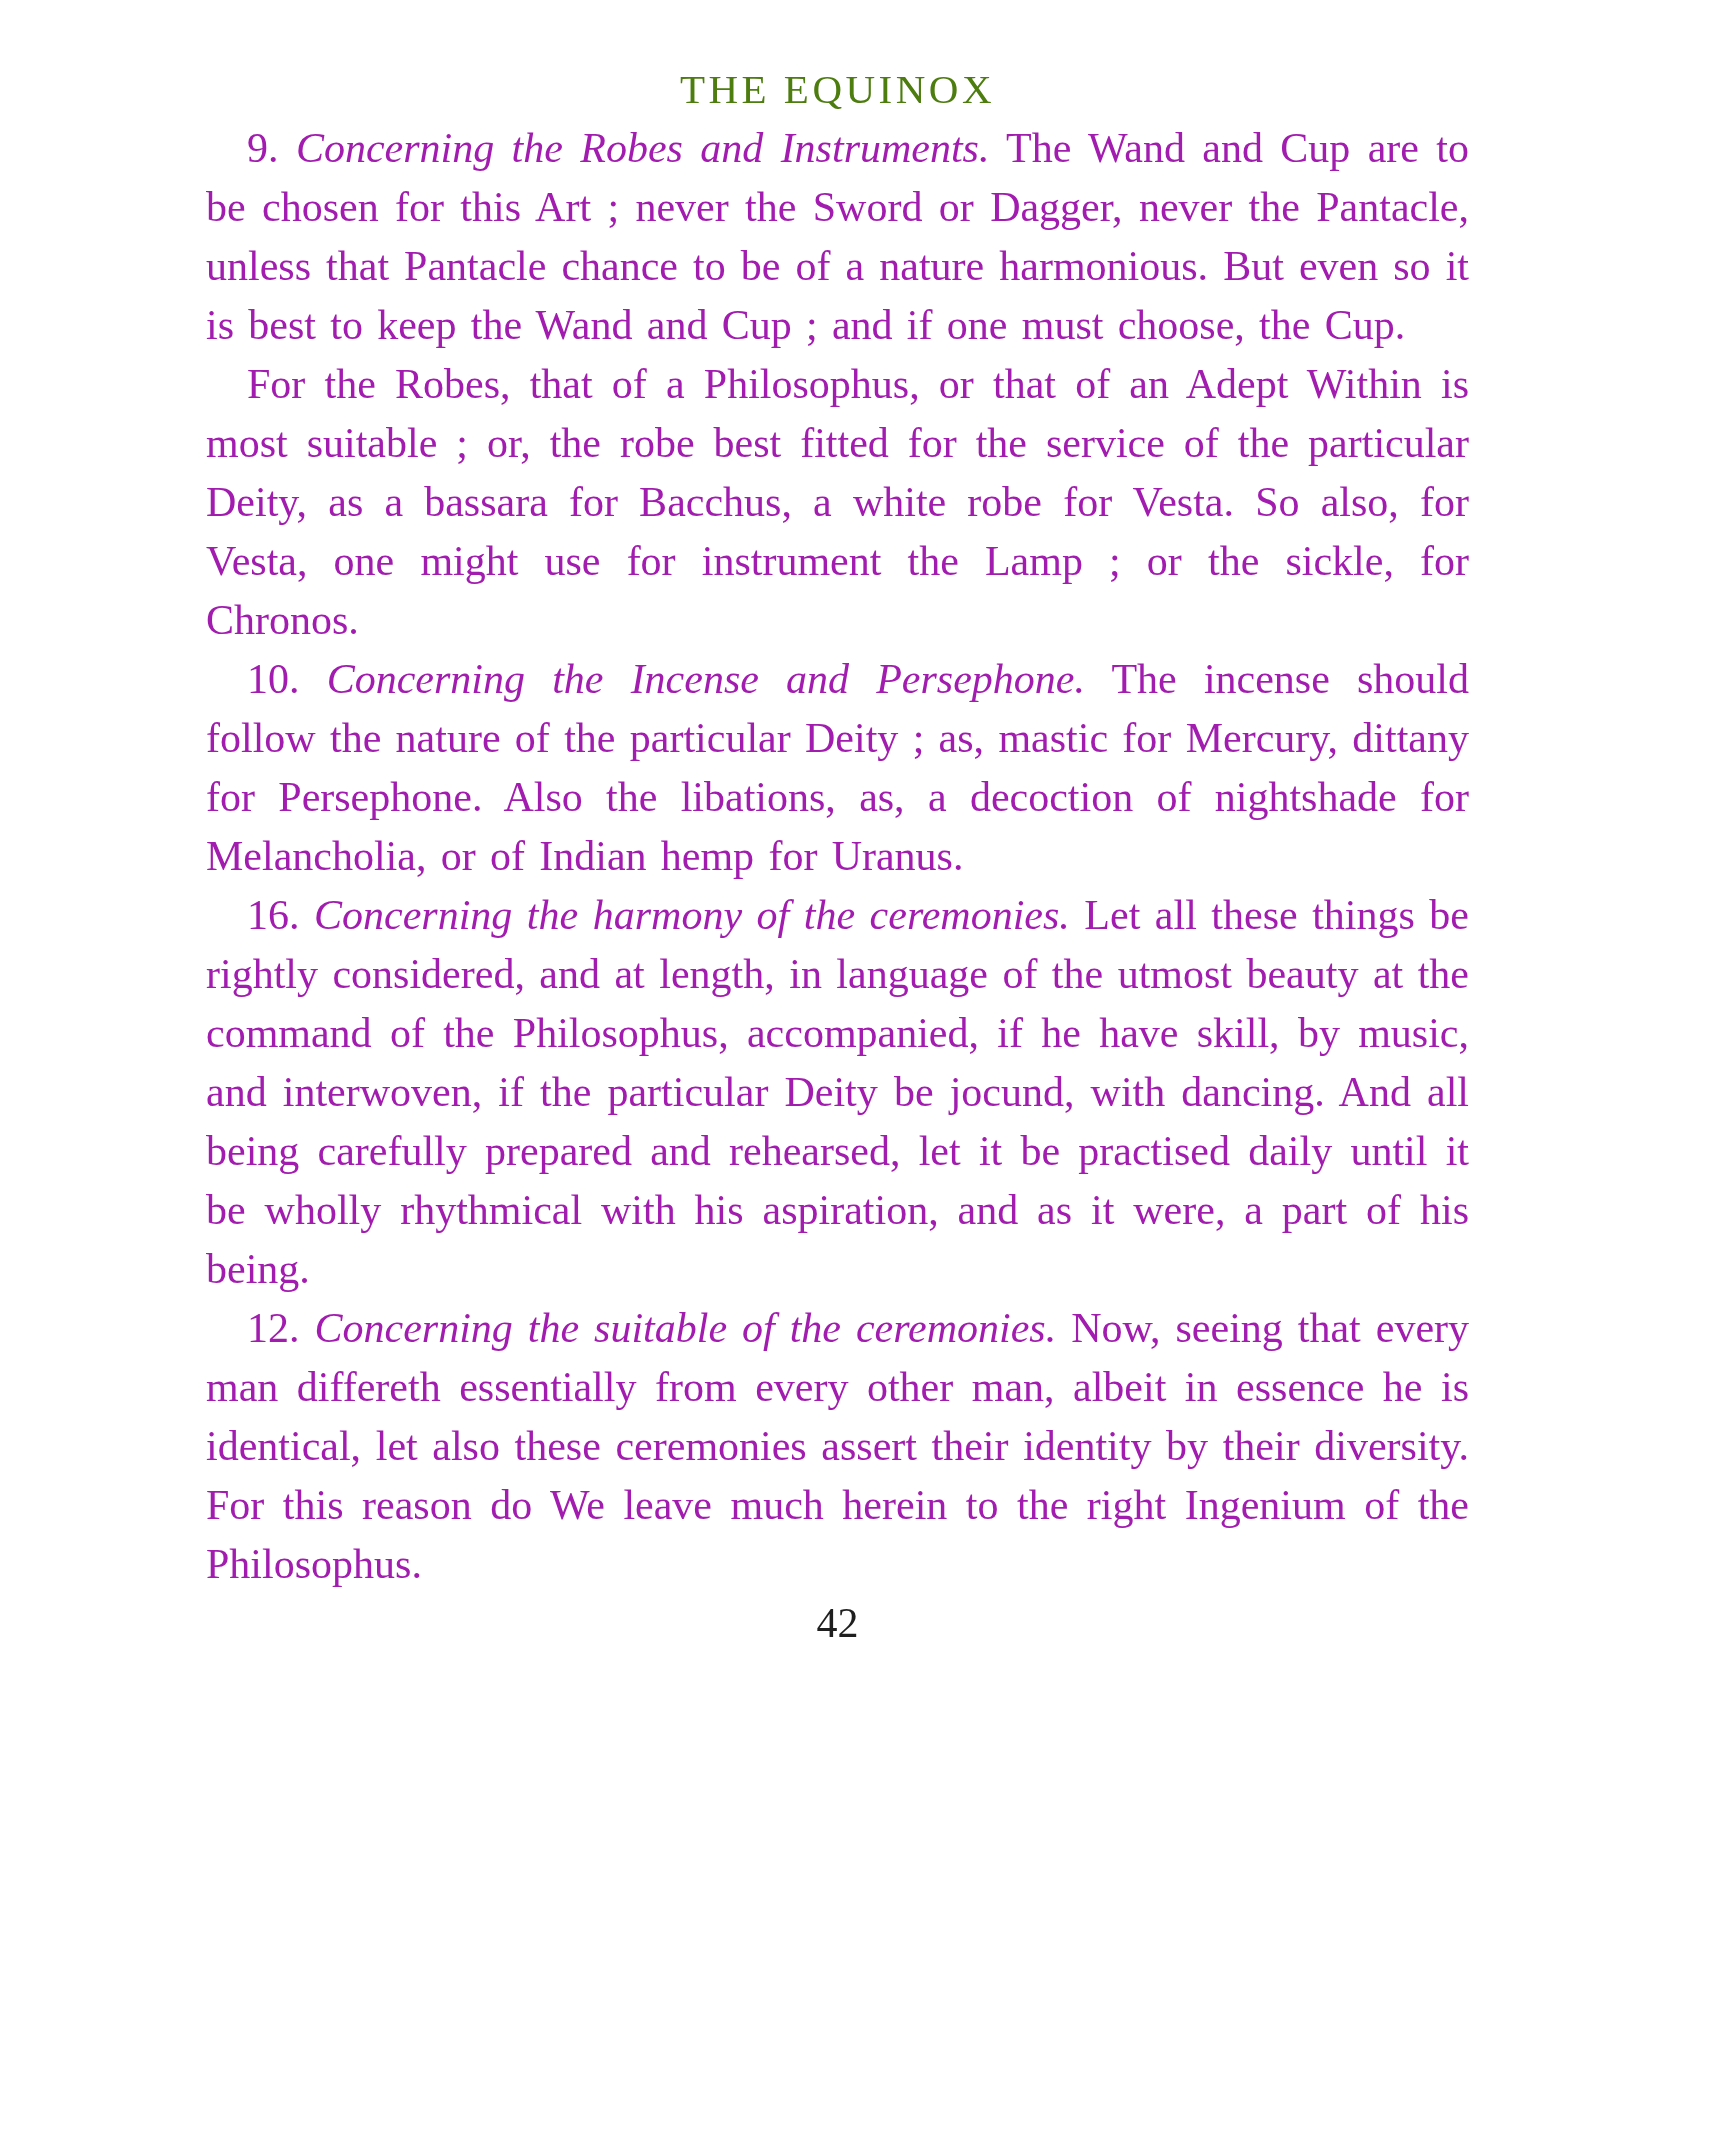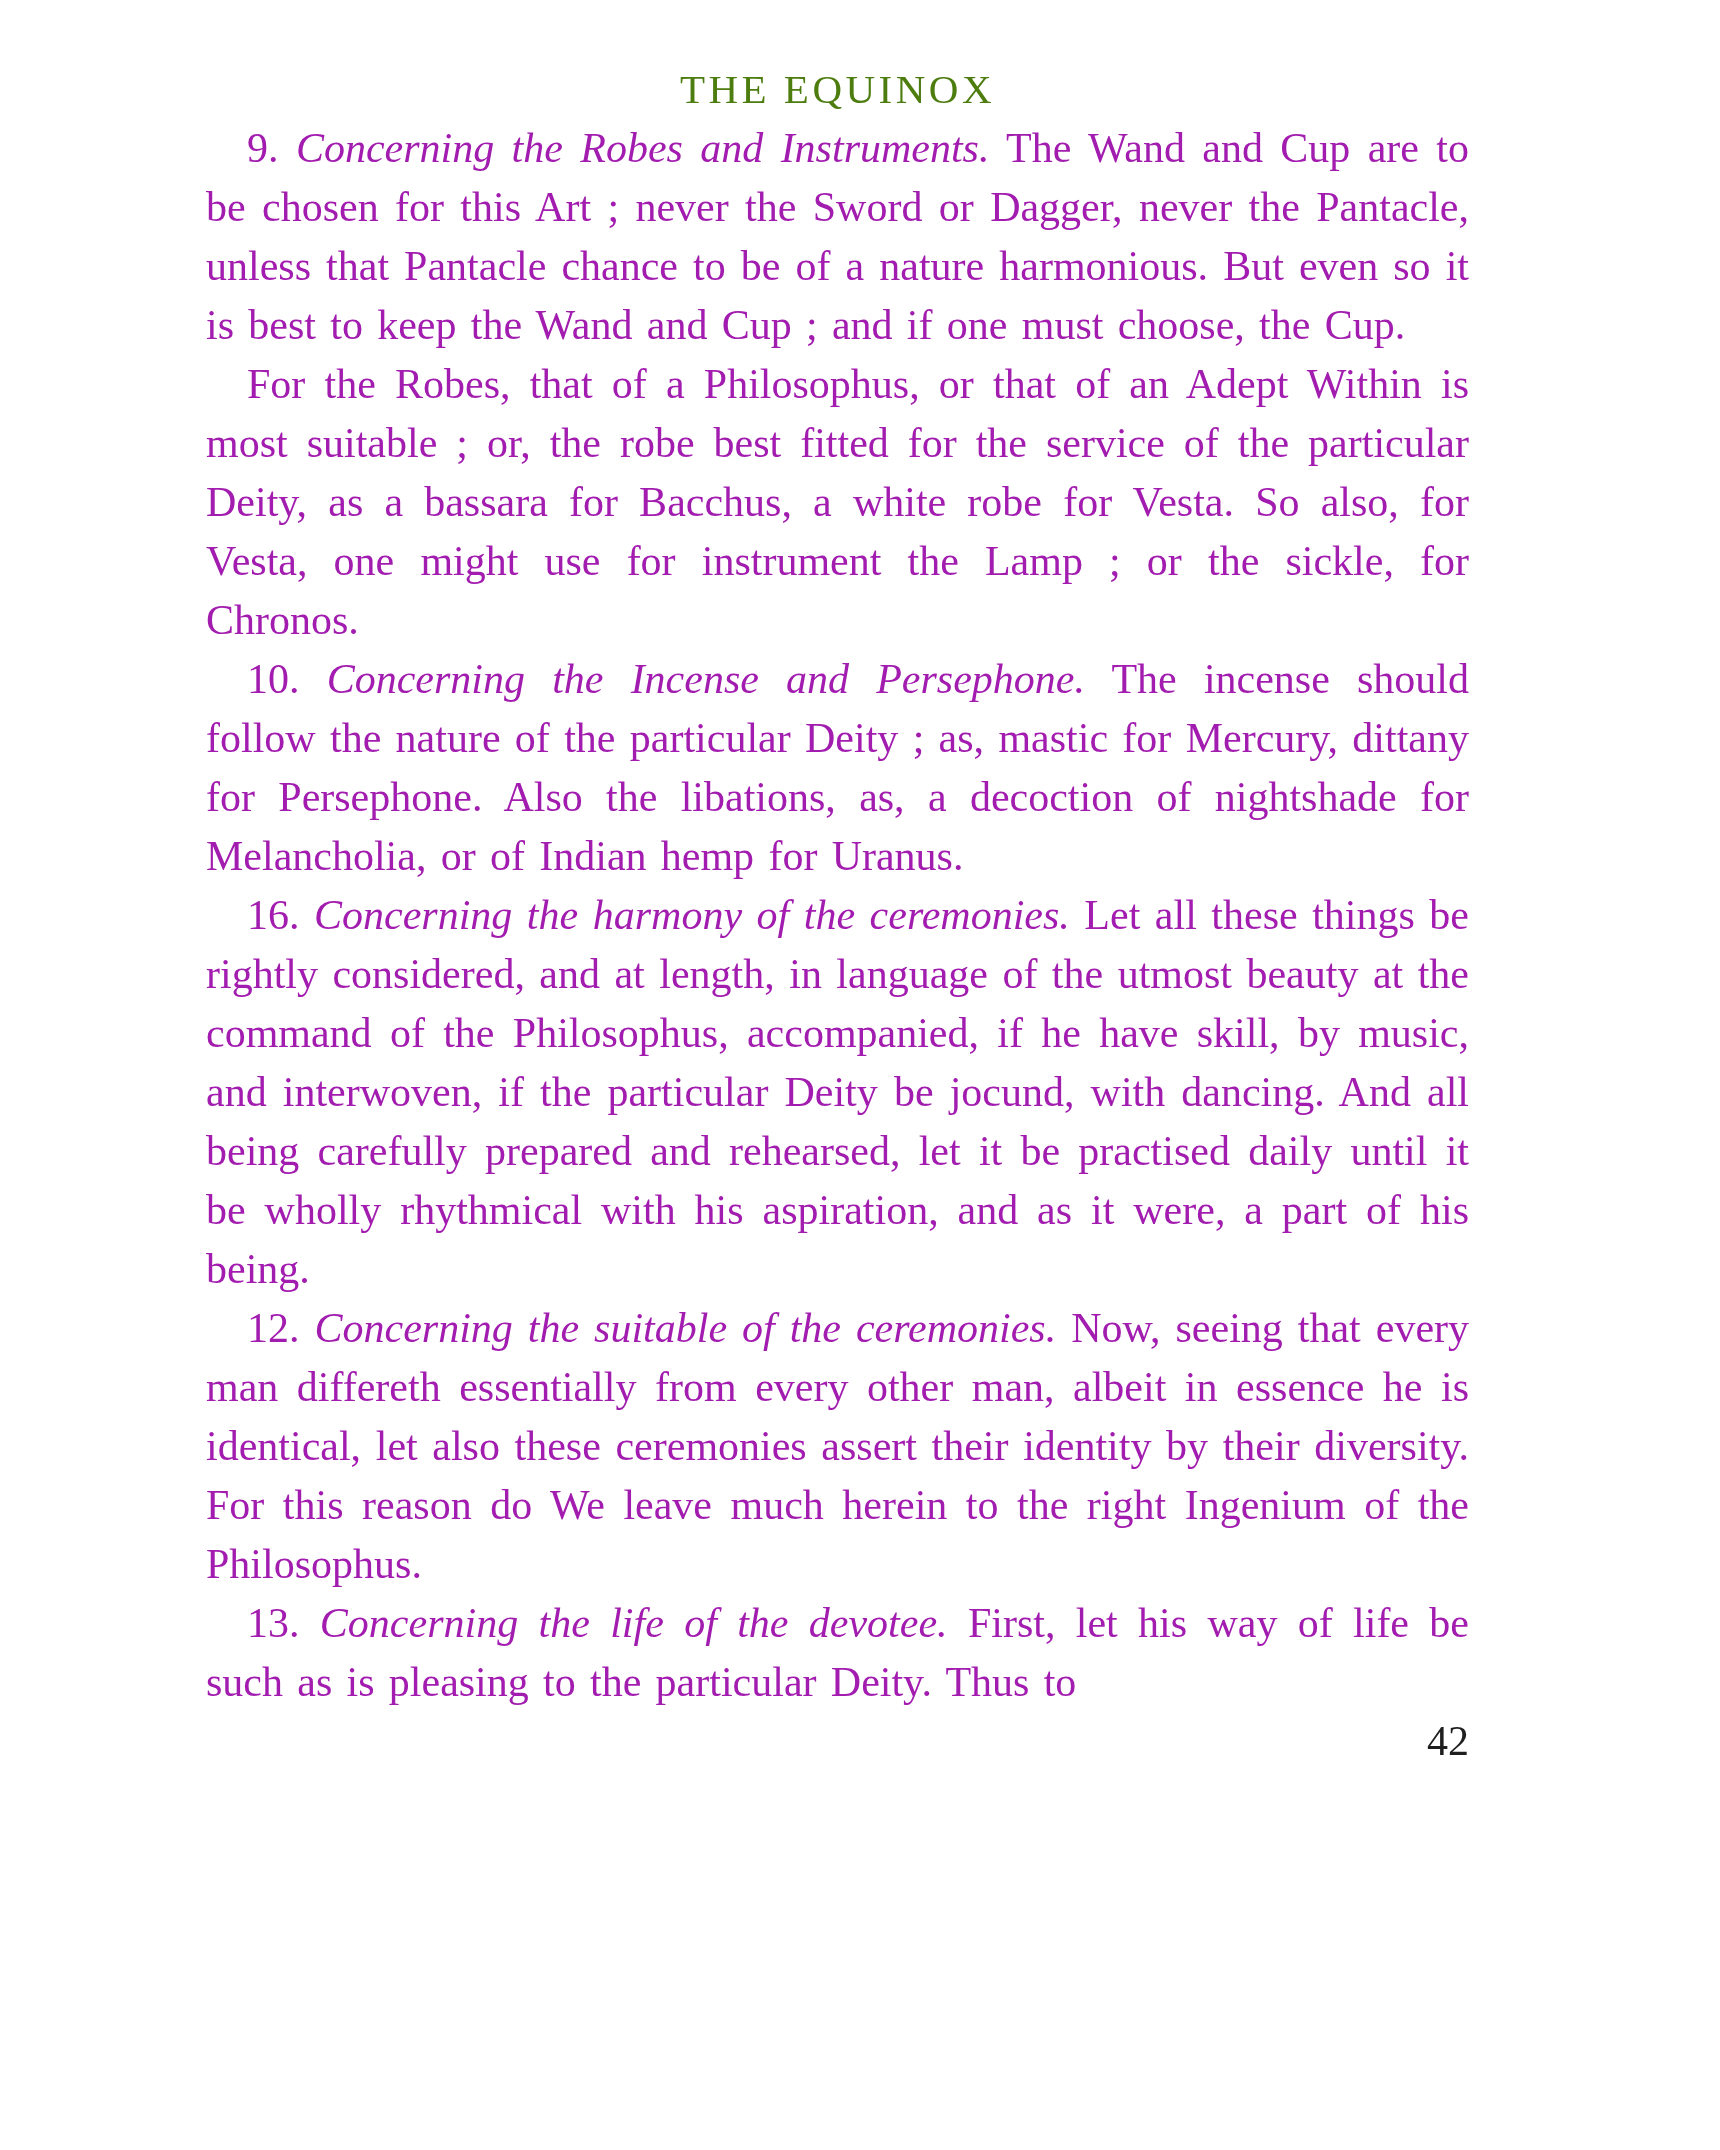--- a/index.html
+++ b/index.html
@@ -42,21 +42,21 @@
   .para .lead:empty {
     display: none;
   }
   .para .lead {
     font-style: italic;
   }
   .page-number {
     font-size: 42px;
     line-height: 59px;
     margin: 0;
-    text-align: right;
+    text-align: center;
     color: #1f1f1f;
   }
 </style>
 </head>
 <body>
 
 <div class="page">
 
   <h1 class="title">THE EQUINOX</h1>
 
@@ -83,22 +83,17 @@
     <span class="lead">Concerning the harmony of the ceremonies.</span>
     <span class="body-text">Let all these things be rightly considered, and at length, in language of the utmost beauty at the command of the Philosophus, accompanied, if he have skill, by music, and interwoven, if the particular Deity be jocund, with dancing. And all being carefully prepared and rehearsed, let it be practised daily until it be wholly rhythmical with his aspiration, and as it were, a part of his being.</span>
   </p>
 
   <p class="para">
     <span class="num">12.</span>
     <span class="lead">Concerning the suitable of the ceremonies.</span>
     <span class="body-text">Now, seeing that every man differeth essentially from every other man, albeit in essence he is identical, let also these ceremonies assert their identity by their diversity. For this reason do We leave much herein to the right Ingenium of the Philosophus.</span>
   </p>
 
-  <p class="para">
-    <span class="num">13.</span>
-    <span class="lead">Concerning the life of the devotee.</span>
-    <span class="body-text">First, let his way of life be such as is pleasing to the particular Deity. Thus to</span>
-  </p>
 
   <p class="page-number">42</p>
 
 </div>
 
 
 </body></html>

